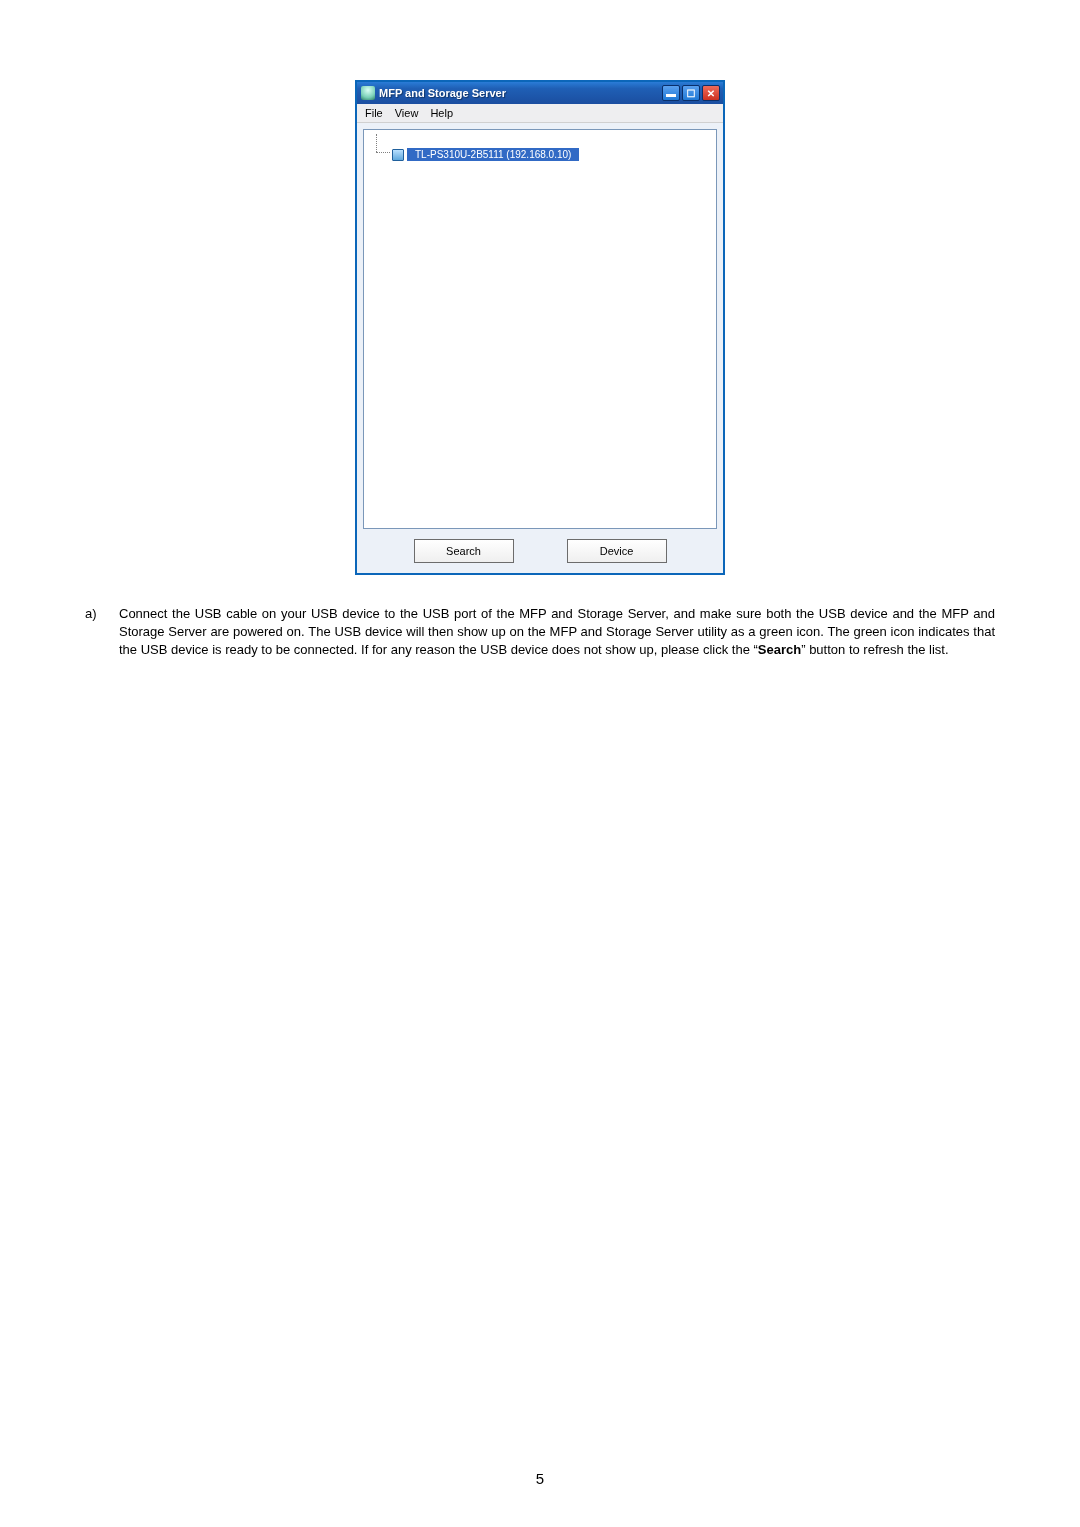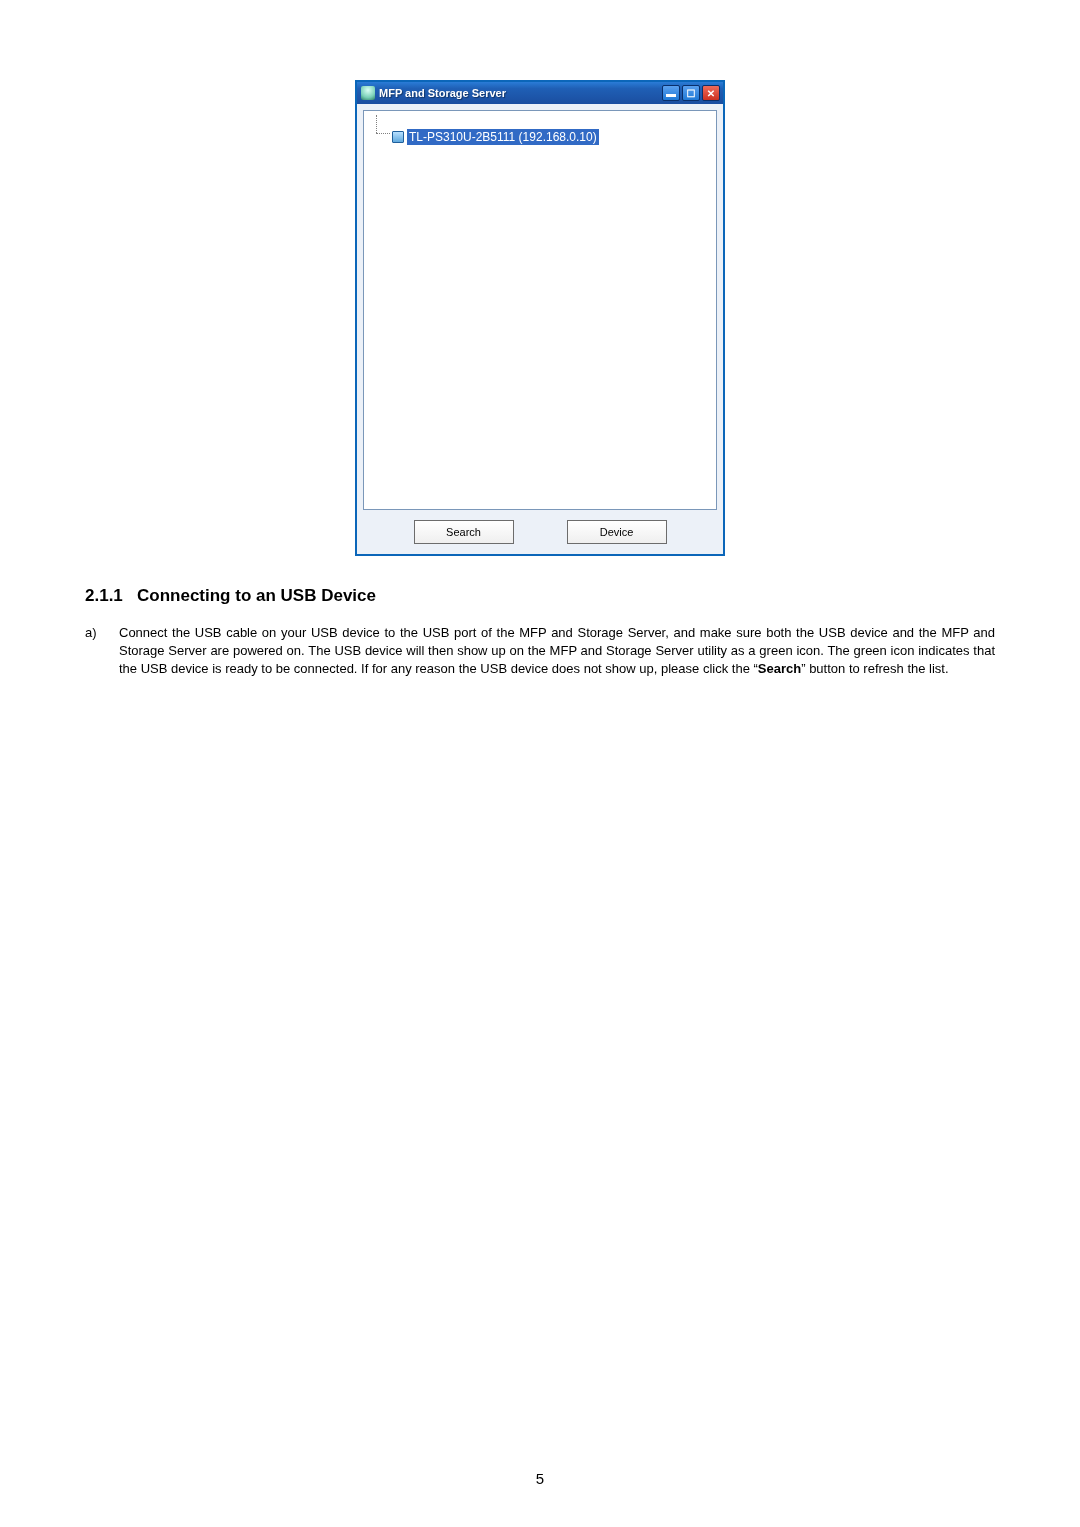--- a/index.html
+++ b/index.html
@@ -89,21 +89,21 @@
       display: inline-flex; align-items: center;
       margin-top: 10px;
     }
     .tree-icon {
       width: 12px; height: 12px; margin-right: 3px;
       background: linear-gradient(to bottom,#b8e0ff 0%, #5fa8dd 100%);
       border: 1px solid #1f5f9c; border-radius: 1px;
     }
     .tree-label {
       background: #316ac5; color: #fff;
-      font-size: 12px; padding: 1px 2px;
+      font-size: 10px; padding: 1px 8px;
       display: inline-flex; align-items: baseline;
     }
 
     .button-row {
       display: flex;
       justify-content: space-around;
       padding: 4px 30px 10px;
     }
     .btn {
       width: 100px; height: 24px;
@@ -164,40 +164,41 @@
           </div>
         <div class="win-btn btn-max">
             <span>☐</span>
           </div>
         <div class="win-btn btn-close">
             <span>✕</span>
           </div>
       </div>
     </div>
 
+    <div class="menubar">
+      <div class="menu-item">File</div>
+      <div class="menu-item">View</div>
+      <div class="menu-item">Help</div>
+    </div>
 
     <div class="tree-area">
       <div class="tree-line-v"></div>
       <div class="tree-line-h"></div>
       <div class="tree-item">
         <span class="tree-icon"></span>
         <span class="tree-label">TL-PS310U-2B5111 (192.168.0.10)</span>
       </div>
     </div>
 
     <div class="button-row">
       <div class="btn">Search</div>
       <div class="btn">Device</div>
     </div>
   </div>
 
-  <div class="heading">
-    <span class="num">2.1.1</span>
-    <span>Connecting to an USB Device</span>
-  </div>
 
   <ol class="lettered">
     <li data-letter="a">
       <span>Connect the USB cable on your USB device to the USB port of the MFP and Storage Server, and make sure both the USB device and the MFP and Storage Server are powered on. The USB device will then show up on the MFP and Storage Server utility as a green icon. The green icon indicates that the USB device is ready to be connected. If for any reason the USB device does not show up, please click the “</span><span class="bold-word">Search</span><span>” button to refresh the list.</span>
     </li>
   </ol>
 
   <div class="footer">5</div>
 </div>
 

